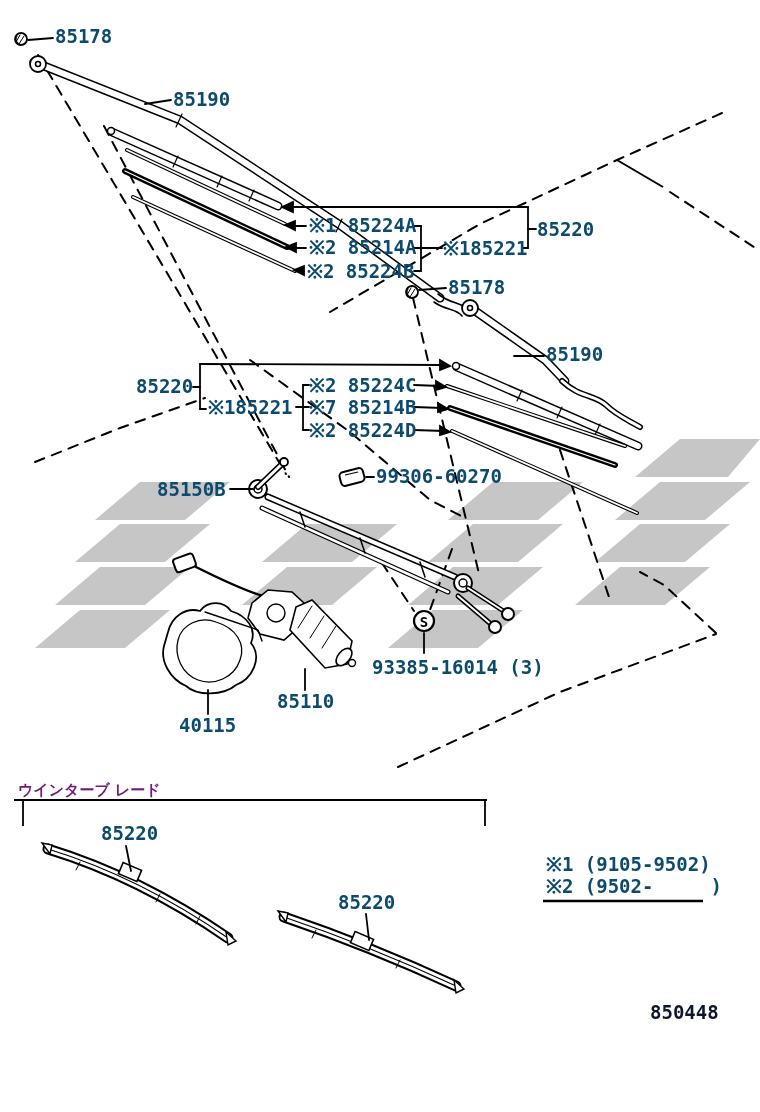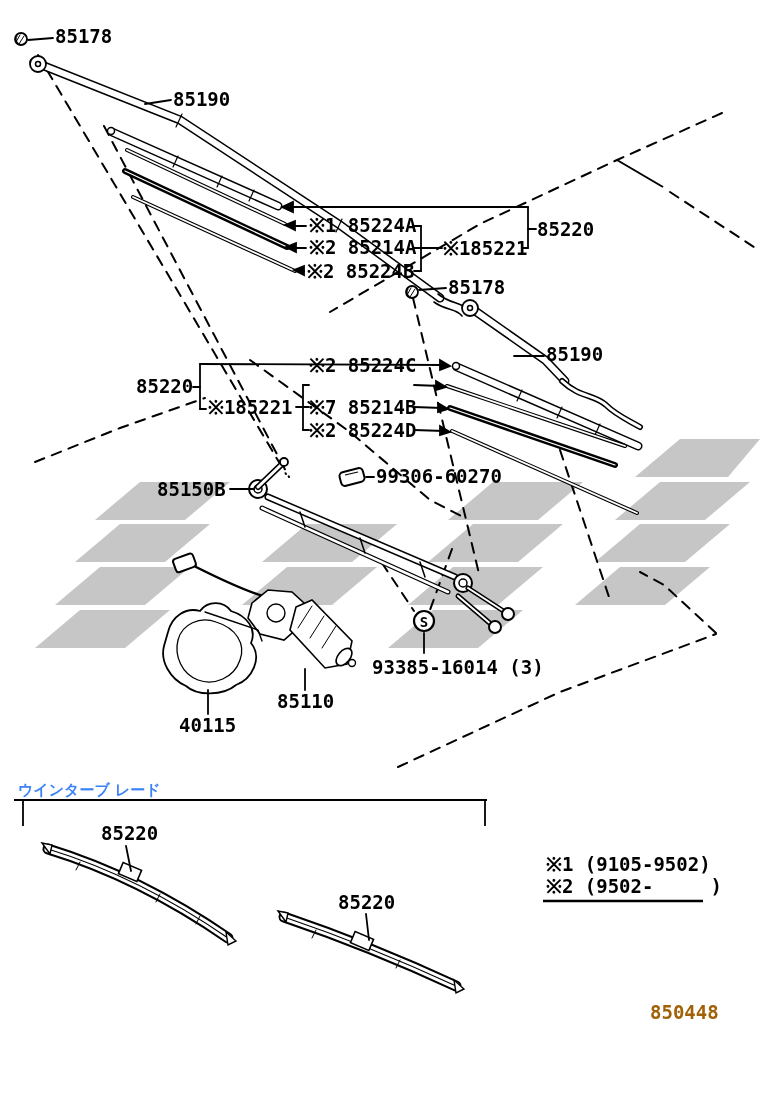--- a/index.html
+++ b/index.html
@@ -1,23 +1,23 @@
 <!DOCTYPE html>
 <html><head>
 <meta charset="utf-8">
 <style>
   html,body{margin:0;padding:0;background:#fff;}
   #page{position:relative;width:760px;height:1112px;background:#fff;overflow:hidden;
         font-family:"DejaVu Sans Mono",monospace;}
   #art{position:absolute;left:0;top:0;}
-  .lbl{position:absolute;font:bold 19px "DejaVu Sans Mono",monospace;color:#000000;
+  .lbl{position:absolute;font:bold 19px "DejaVu Sans Mono",monospace;color:#0c4a6e;
        white-space:pre;line-height:19px;}
-  .lbl-small{position:absolute;font:bold 15px "DejaVu Sans",sans-serif;color:#3b82f6;
+  .lbl-small{position:absolute;font:bold 15px "DejaVu Sans",sans-serif;color:#701a75;
        white-space:pre;line-height:16px;}
-  .code{position:absolute;font:bold 19px "DejaVu Sans Mono",monospace;color:#a16207;}
+  .code{position:absolute;font:bold 19px "DejaVu Sans Mono",monospace;color:#0f172a;}
 </style>
 </head>
 <body>
 
 <div id="page">
 
 <svg id="art" width="760" height="1112" viewBox="0 0 760 1112">
 
   <g fill="#c6c6c6" stroke="none">
     <polygon points="95,520 140,482 230,482 185,520"></polygon>
@@ -254,21 +254,21 @@
   <div class="lbl" style="left:173px;top:90px">85190</div>
   <div class="lbl" style="left:309px;top:216px">※1 85224A</div>
   <div class="lbl" style="left:309px;top:238px">※2 85214A</div>
   <div class="lbl" style="left:307px;top:262px">※2 85224B</div>
   <div class="lbl" style="left:443px;top:239px">※185221</div>
   <div class="lbl" style="left:537px;top:220px">85220</div>
   <div class="lbl" style="left:448px;top:278px">85178</div>
   <div class="lbl" style="left:546px;top:345px">85190</div>
   <div class="lbl" style="left:136px;top:377px">85220</div>
   <div class="lbl" style="left:208px;top:398px">※185221</div>
-  <div class="lbl" style="left:309px;top:356px">※2 85224C</div>
+  <div class="lbl" style="left:309px;top:376px">※2 85224C</div>
   <div class="lbl" style="left:309px;top:398px">※7 85214B</div>
   <div class="lbl" style="left:309px;top:421px">※2 85224D</div>
   <div class="lbl" style="left:157px;top:480px">85150B</div>
   <div class="lbl" style="left:376px;top:467px">99306-60270</div>
   <div class="lbl" style="left:372px;top:658px">93385-16014 (3)</div>
   <div class="lbl" style="left:277px;top:692px">85110</div>
   <div class="lbl" style="left:179px;top:716px">40115</div>
 
   <div class="lbl-small" style="left:18px;top:782px">ウインターブ レード</div>
   <div class="lbl" style="left:101px;top:824px">85220</div>

